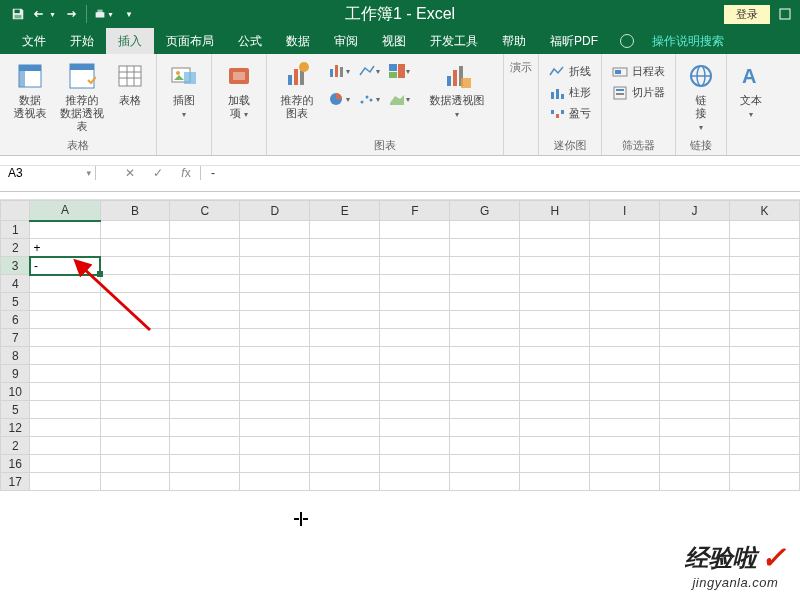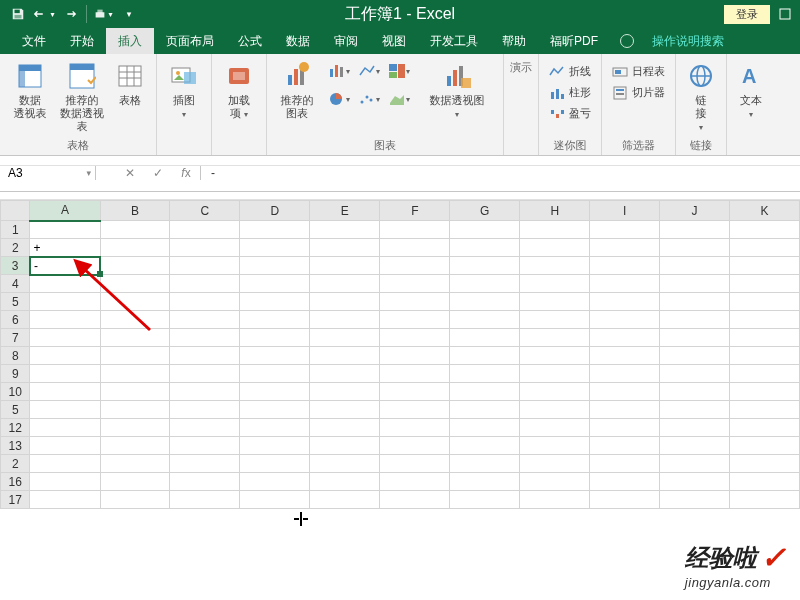--- a/index.html
+++ b/index.html
@@ -61,21 +61,21 @@
 
 .arrow-svg { position:absolute; pointer-events:none; }
 
 
 .cursor-cross { position:absolute; left: 300px; top: 318px; pointer-events:none; }
 .cursor-cross::before, .cursor-cross::after { content:''; position:absolute; background:#000; }
 .cursor-cross::before { width: 14px; height: 2px; left:-7px; top:-1px; border:1px solid #fff; }
 .cursor-cross::after { width: 2px; height: 14px; left:-1px; top:-7px; border:1px solid #fff; }
 
 
-.wm { position:absolute; right: 14px; bottom: 10px; text-align: left; }
+.wm { position:absolute; right: 14px; bottom: 10px; text-align: center; }
 .wm-main { font-size: 24px; font-weight: bold; font-style: italic; color:#222; display:flex; align-items:center; gap:4px; }
 .wm-check { color: #d81e06; font-size: 30px; font-weight: bold; }
 .wm-sub { font-size: 13px; color:#333; font-style: italic; letter-spacing: 0.5px; }
 
 
 .svg-ico { display:block; }
 </style>
 </head>
 <body>
 
@@ -572,34 +572,20 @@
           <td class="cell"></td>
           <td class="cell"></td>
           <td class="cell"></td>
           <td class="cell"></td>
           <td class="cell"></td>
           <td class="cell"></td>
           <td class="cell"></td>
           <td class="cell"></td>
         </tr>
         <tr>
-          <th class="rowhdr">13</th>
-          <td class="cell"></td>
-          <td class="cell"></td>
-          <td class="cell"></td>
-          <td class="cell"></td>
-          <td class="cell"></td>
-          <td class="cell"></td>
-          <td class="cell"></td>
-          <td class="cell"></td>
-          <td class="cell"></td>
-          <td class="cell"></td>
-          <td class="cell"></td>
-        </tr>
-        <tr>
           <th class="rowhdr">2</th>
           <td class="cell"></td>
           <td class="cell"></td>
           <td class="cell"></td>
           <td class="cell"></td>
           <td class="cell"></td>
           <td class="cell"></td>
           <td class="cell"></td>
           <td class="cell"></td>
           <td class="cell"></td>

